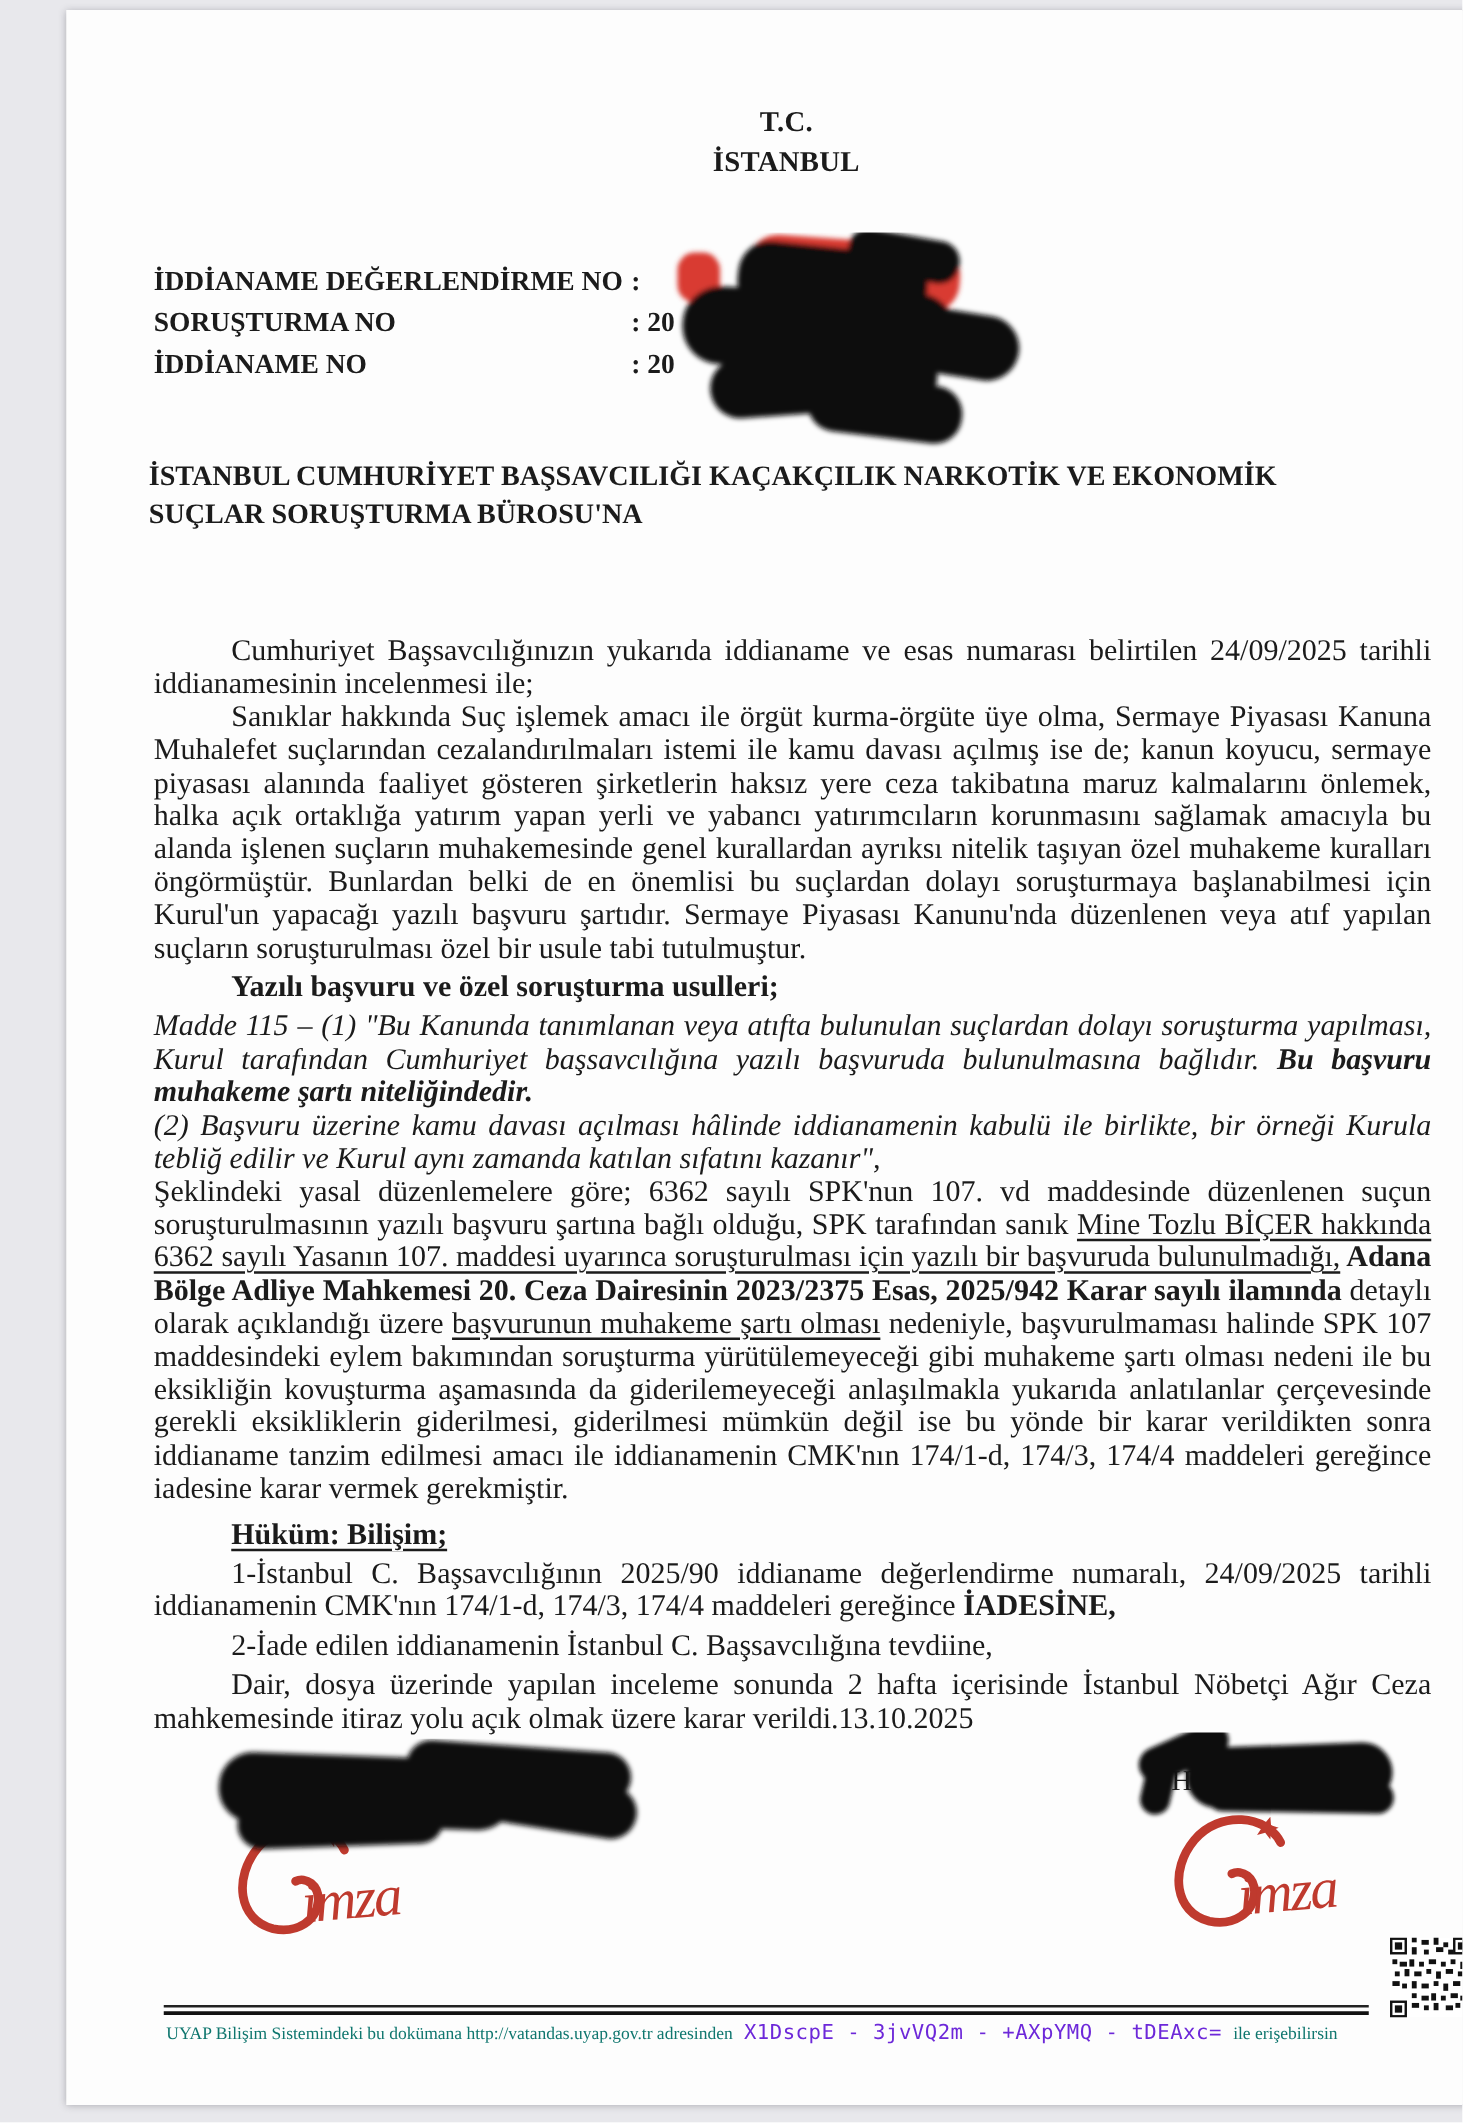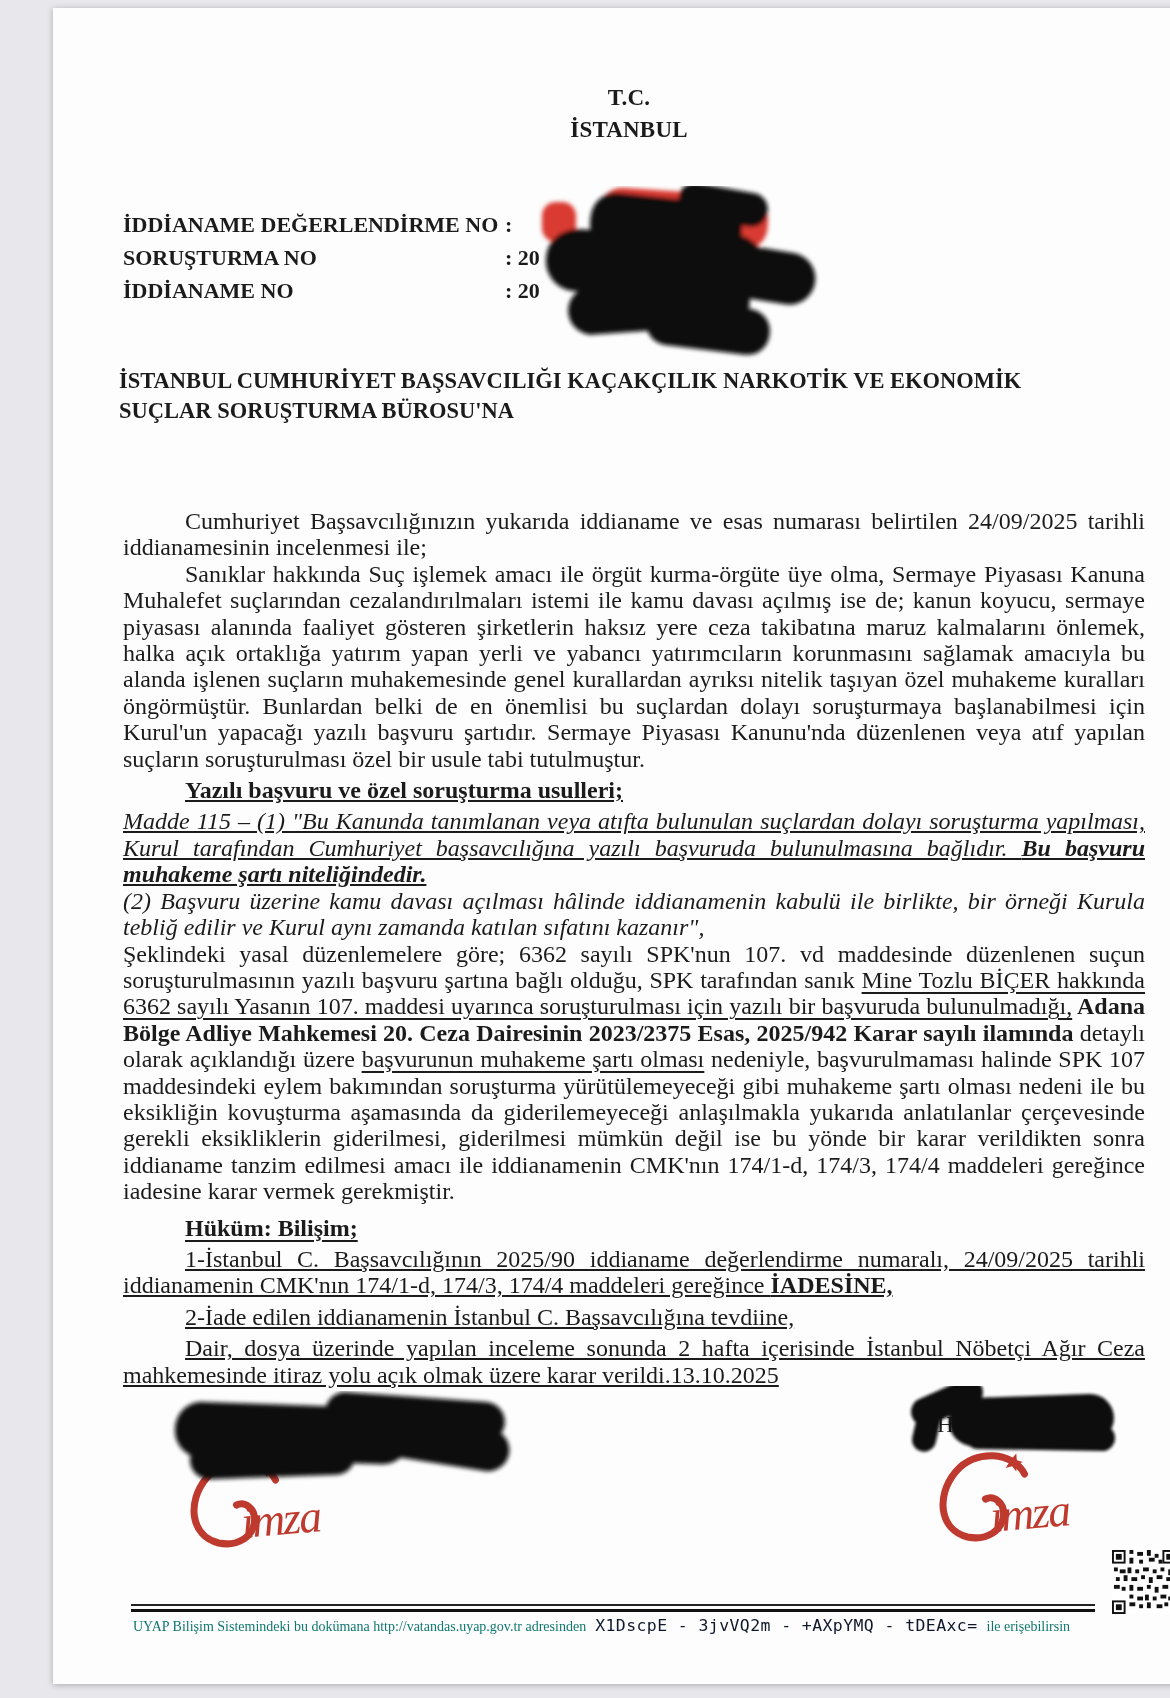--- a/index.html
+++ b/index.html
@@ -16,33 +16,33 @@
   .addressee{top:358px;left:66px;width:1020px;font-weight:bold;
              font-size:22.5px;line-height:30px;}
 
   .body-text{top:500px;left:70px;width:1022px;font-size:24px;line-height:26.4px;
              text-align:justify;}
   .body-text p{margin:0;}
   .ind{text-indent:62px;}
   .it{font-style:italic;}
   .bd{font-weight:bold;}
   .u{text-decoration:underline;text-decoration-thickness:2.2px;text-underline-offset:4px;}
-  .mt1{margin-top:5px !important;text-decoration:underline;}
+  .mt1{margin-top:5px !important;}
   .mt2{margin-top:10px !important;}
 
   .sig-script text{font-family:"Liberation Serif",serif;}
   .partial-name{font-size:23px;z-index:1;color:#222;}
   .z2{z-index:2;}
 
   .rule-a{left:78px;top:1596px;width:964px;height:2px;background:#222;}
   .rule-b{left:78px;top:1601px;width:964px;height:2.5px;background:#111;}
   .footer-row{left:80px;top:1608px;white-space:nowrap;display:flex;align-items:baseline;gap:9px;}
   .f-serif{font-size:14px;color:#0f766e;}
   .f-code{font-family:"DejaVu Sans Mono","Liberation Mono",monospace;font-size:16.5px;
-          letter-spacing:.4px;color:#0f172a;}
+          letter-spacing:.4px;color:#6d28d9;}
   .qr{left:1057px;top:1542px;}
 </style>
 </head>
 <body>
 
 <div class="canvas">
   <div class="page">
 
     <div class="abs court-header">
       <div>T.C.</div>

